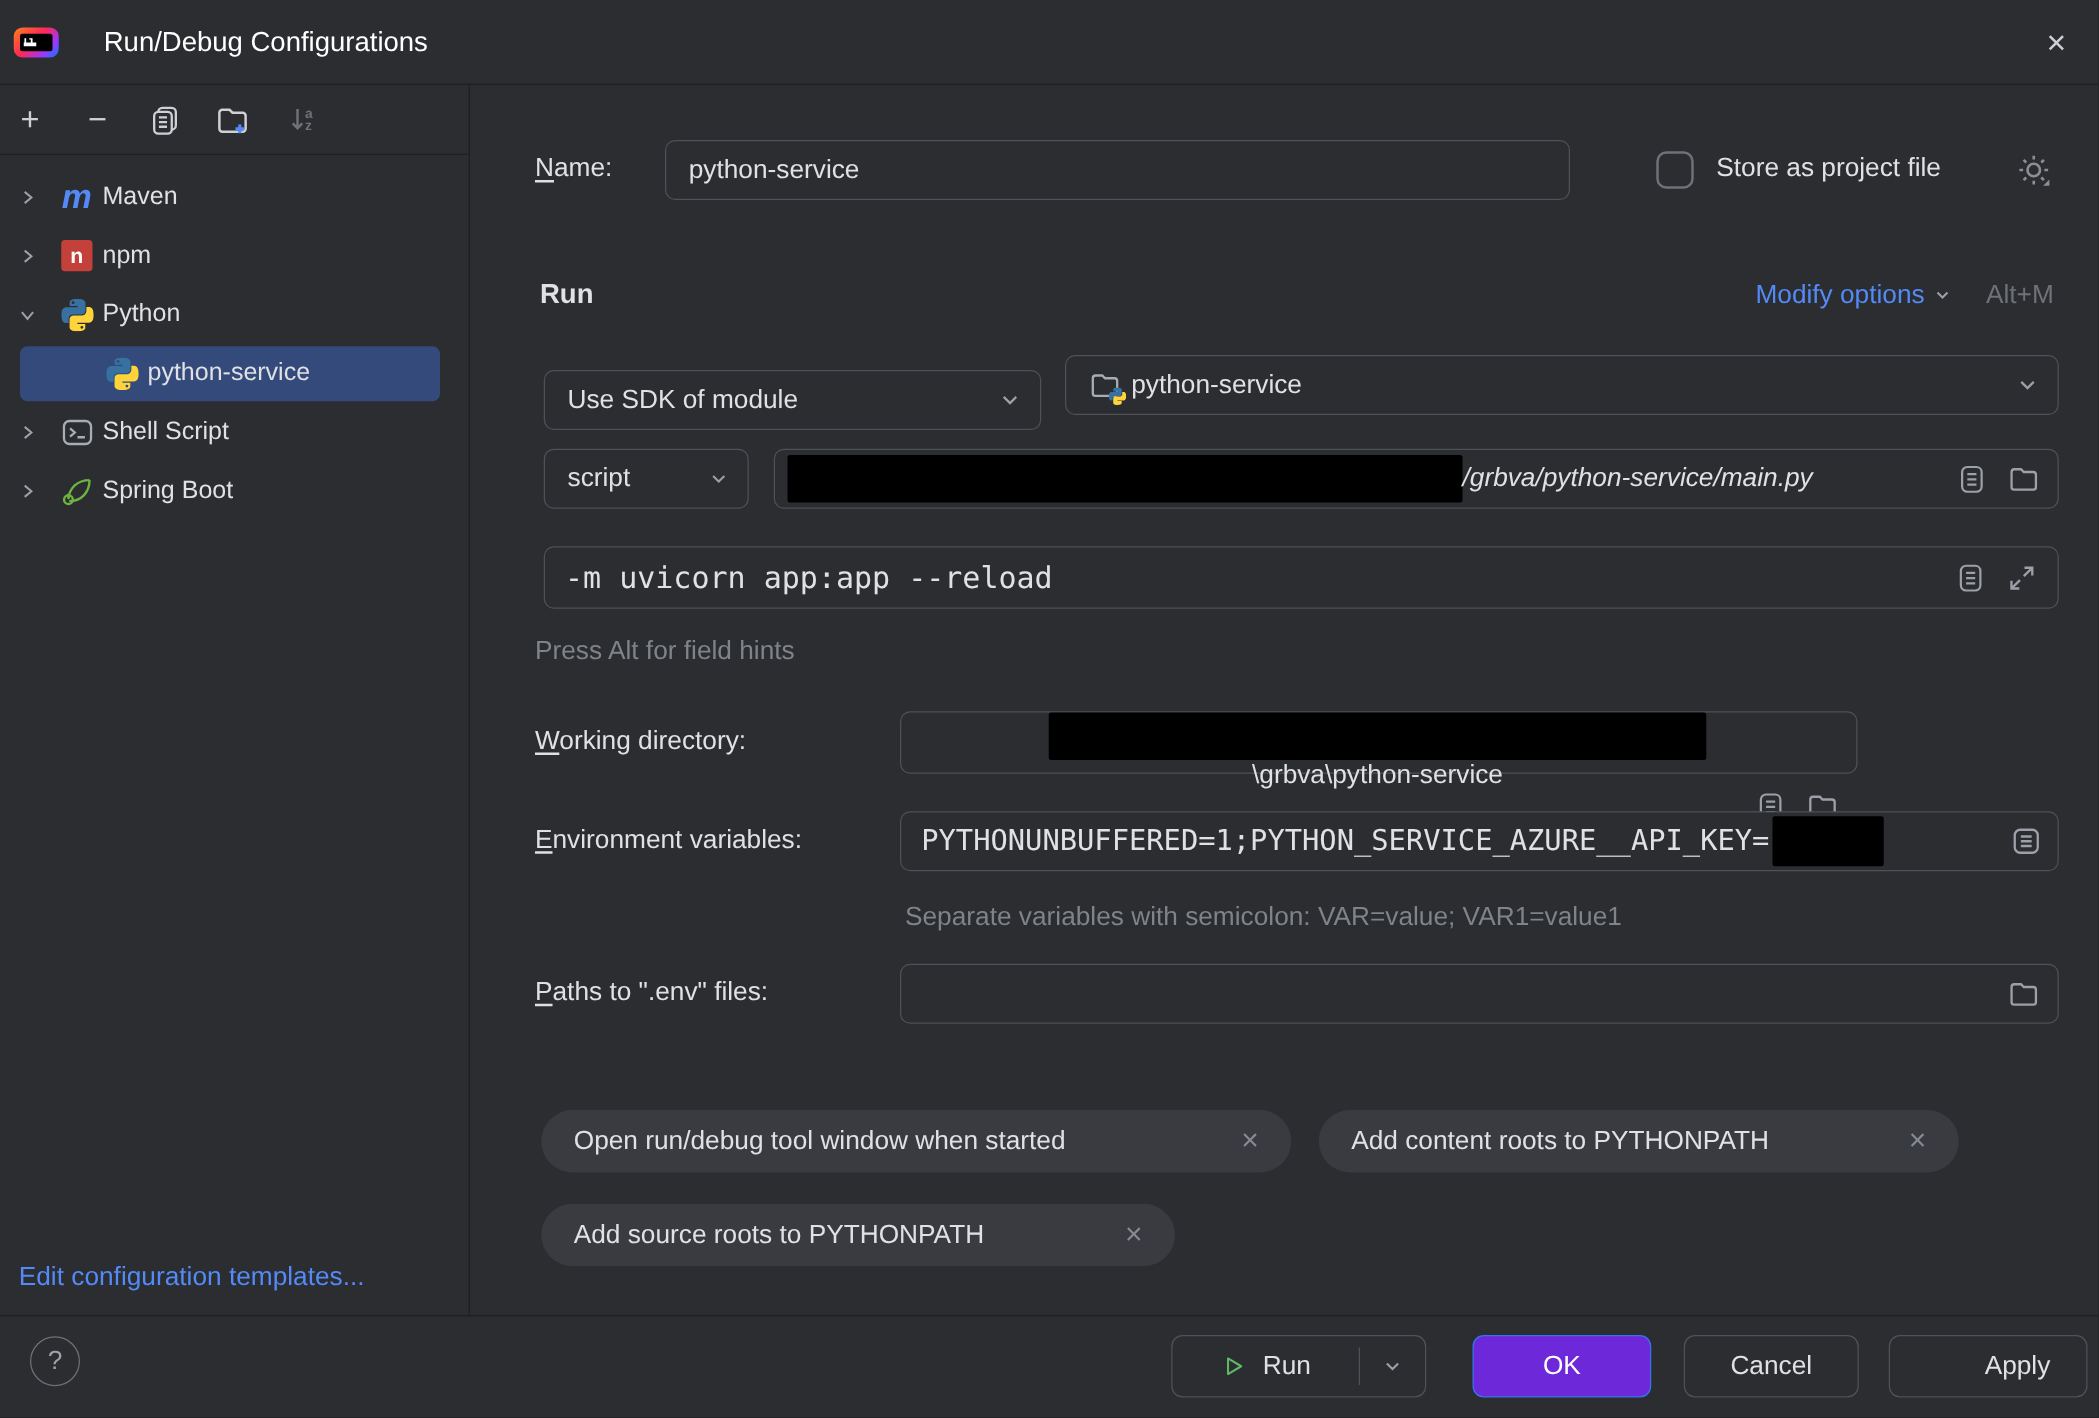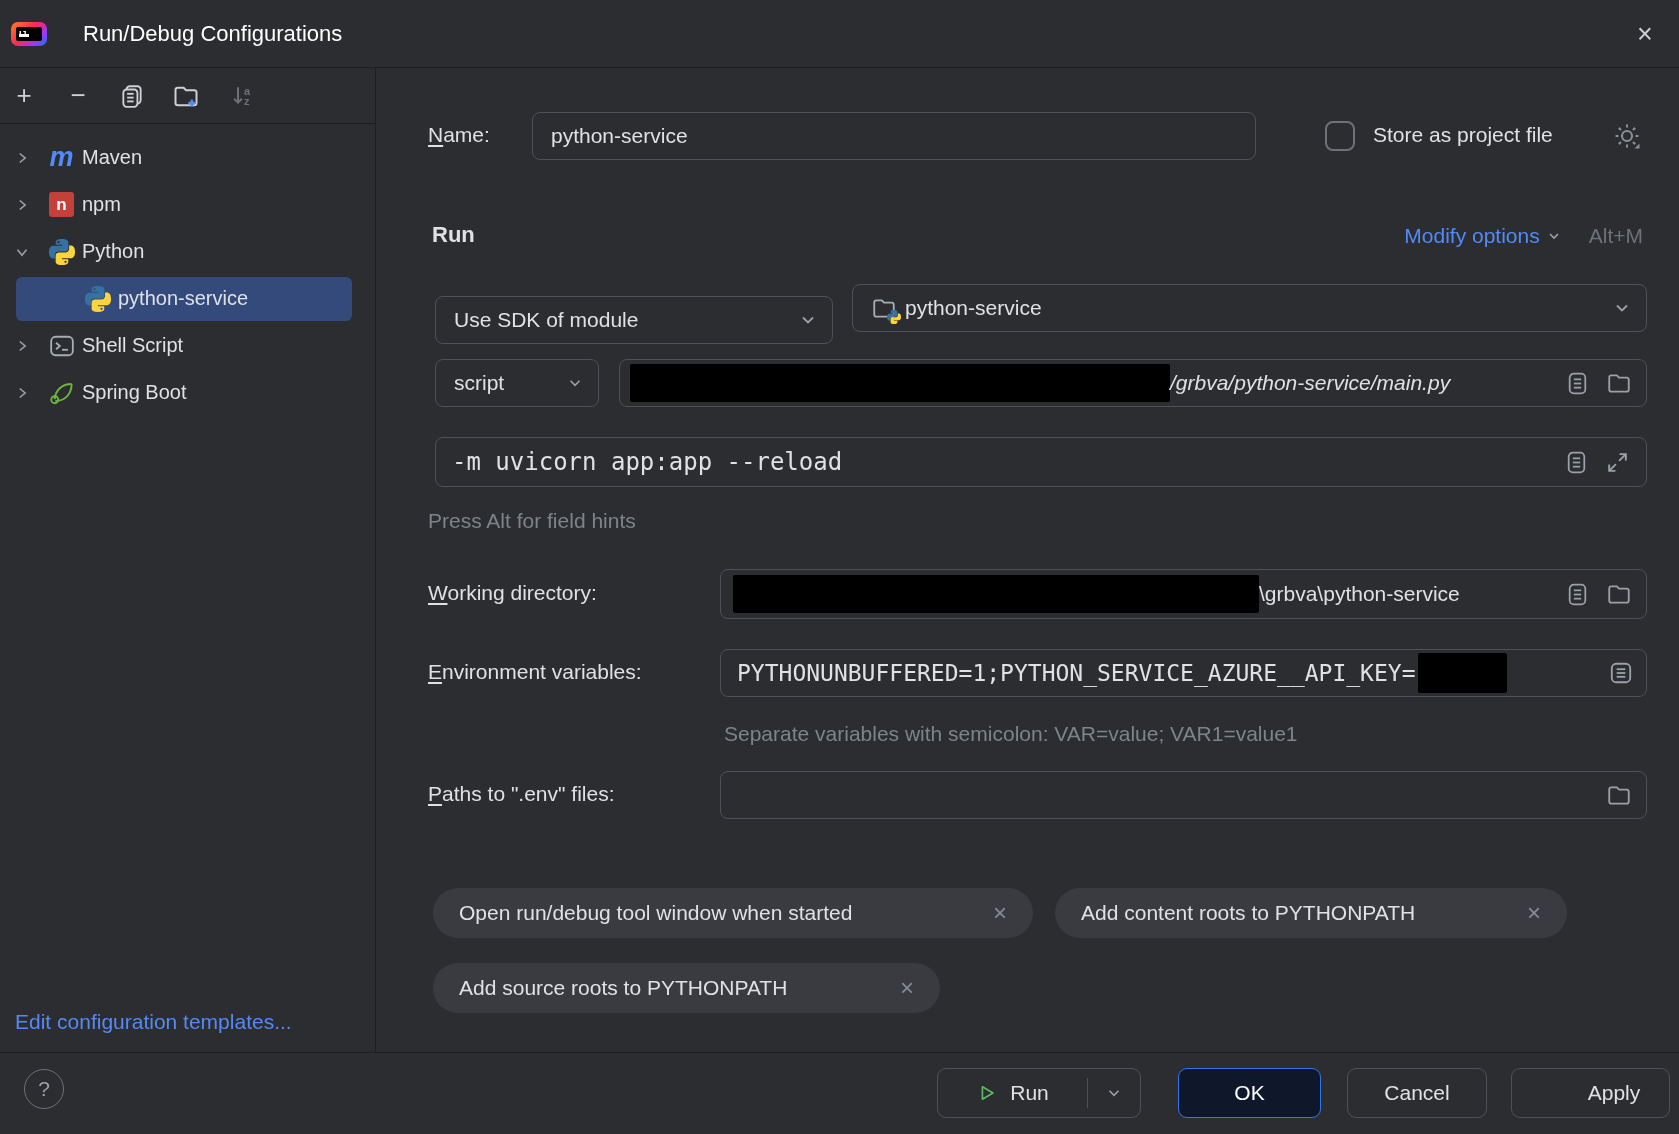--- a/index.html
+++ b/index.html
@@ -75,21 +75,21 @@
 
   .link { color:#548af7; cursor:pointer; white-space:nowrap; }
 
   
   .footer { position:absolute; left:0; bottom:0; width:100%; height:82px; border-top:1px solid #1e1f22; }
   .help-circle { position:absolute; left:24px; top:16px; width:40px; height:40px; border:1.5px solid #6e7178;
     border-radius:50%; color:#9da0a8; font-size:21px; display:flex; align-items:center; justify-content:center; cursor:pointer; }
   .btn { position:absolute; top:15px; height:50px; border:1px solid #4e5157; border-radius:9px;
     background:transparent; color:#dfe1e5; font-size:21px; font-family:inherit;
     display:flex; align-items:center; justify-content:center; cursor:pointer; }
-  .btn.primary { background:#0f172a; border-color:#3574f0; color:#fff; }
+  .btn.primary { background:#6d28d9; border-color:#3574f0; color:#fff; }
   .split { width:204px; padding:0; }
   .split .seg1 { flex:1; display:flex; align-items:center; justify-content:center; gap:12px; height:100%; }
   .split .vline { width:1px; height:30px; background:#4e5157; }
   .split .seg2 { width:52px; display:flex; align-items:center; justify-content:center; height:100%; }
 </style>
 </head>
 <body>
 
 <div class="dialog">
 
@@ -320,21 +320,21 @@
             <path d="M14 4h6v6M20 4l-6.5 6.5M10 20H4v-6M4 20l6.5-6.5"></path>
             </svg>
           </span>
       </span>
     </div>
     <div class="abs hint" style="left:51px; top:441px;">Press Alt for field hints</div>
 
     <div class="abs flabel" style="left:51px; top:513px;">
       <span class="mn">W</span><span>orking directory:</span>
     </div>
-    <div class="abs tfield" style="left:343px; top:501px; width:927px; height:50px; padding:0 14px 0 12px;">
+    <div class="abs tfield" style="left:343px; top:501px; width:766px; height:50px; padding:0 14px 0 12px;flex-direction:column;">
       <span class="redact" style="width:526px;"></span>
       <span style="white-space:nowrap;">\grbva\python-service</span>
       <span class="field-icons">
         <span class="ficon">
           <svg width="25" height="25" viewBox="0 0 24 24" fill="none" stroke="#9da0a8" stroke-width="1.7">
             <rect x="4.5" y="2.5" width="15" height="19" rx="4"></rect>
               <line x1="8.5" y1="8" x2="15.5" y2="8"></line>
               <line x1="8.5" y1="12" x2="15.5" y2="12"></line>
               <line x1="8.5" y1="16" x2="15.5" y2="16"></line>
           </svg>

